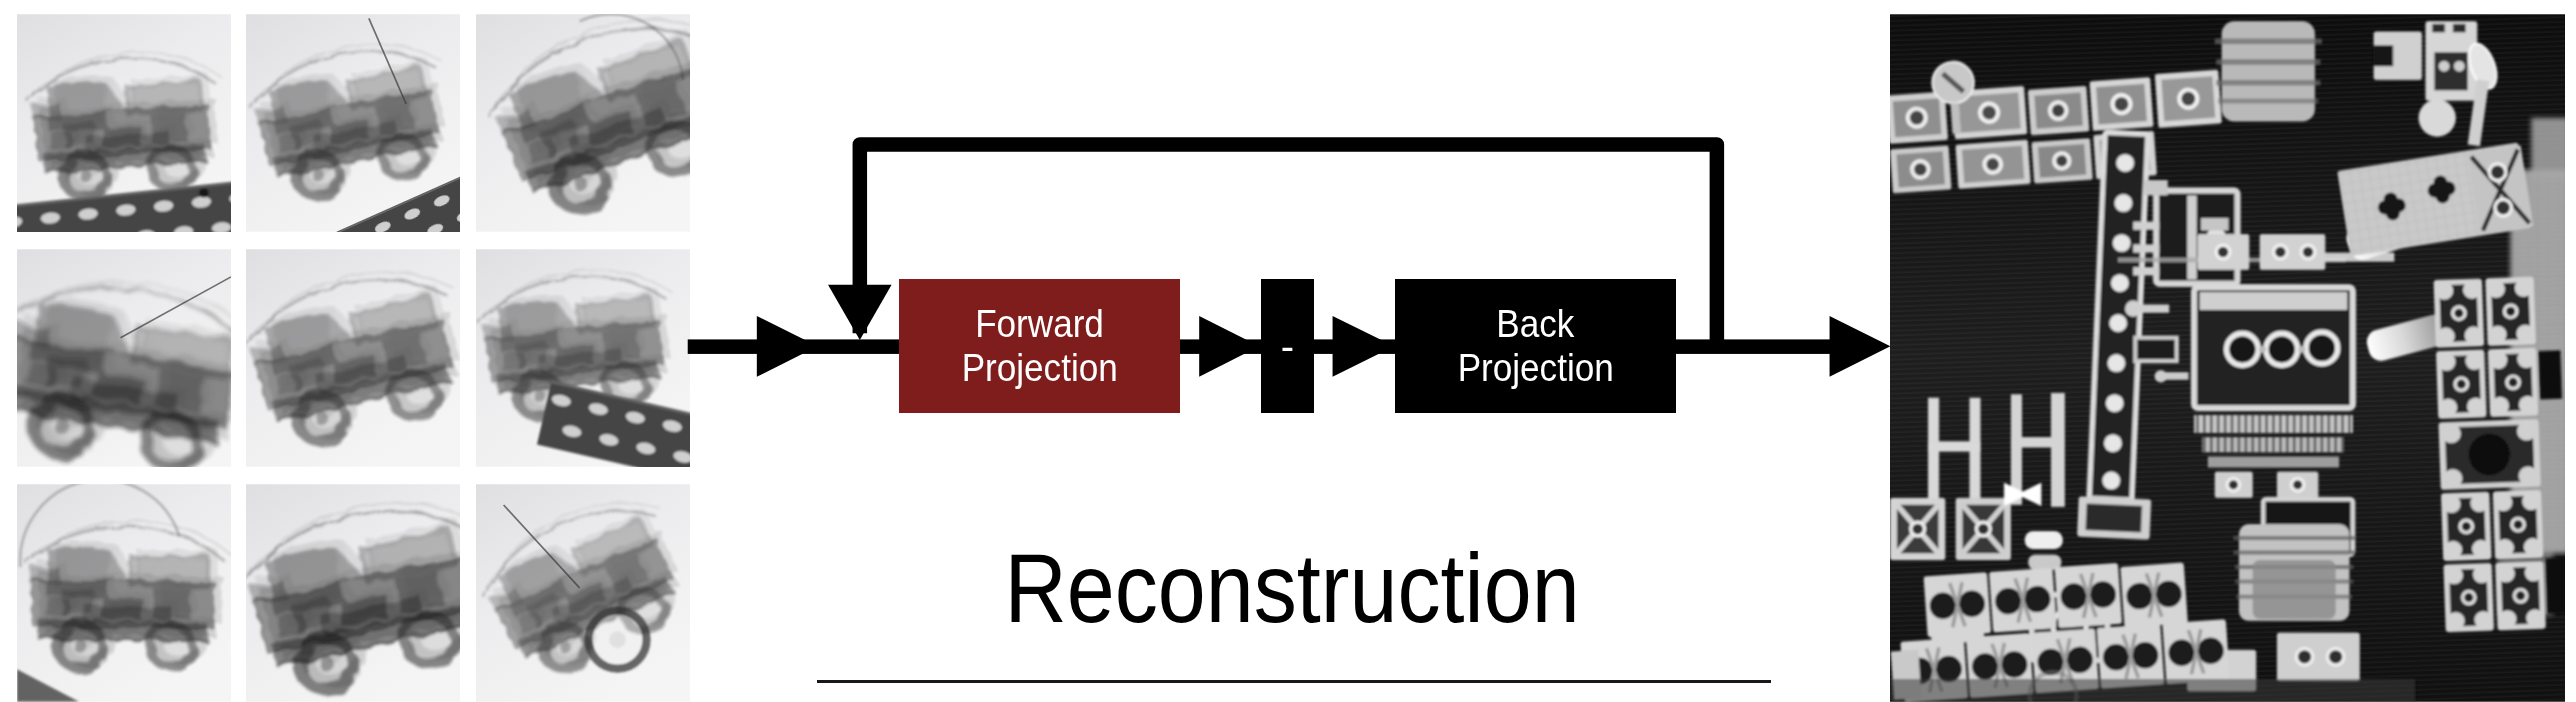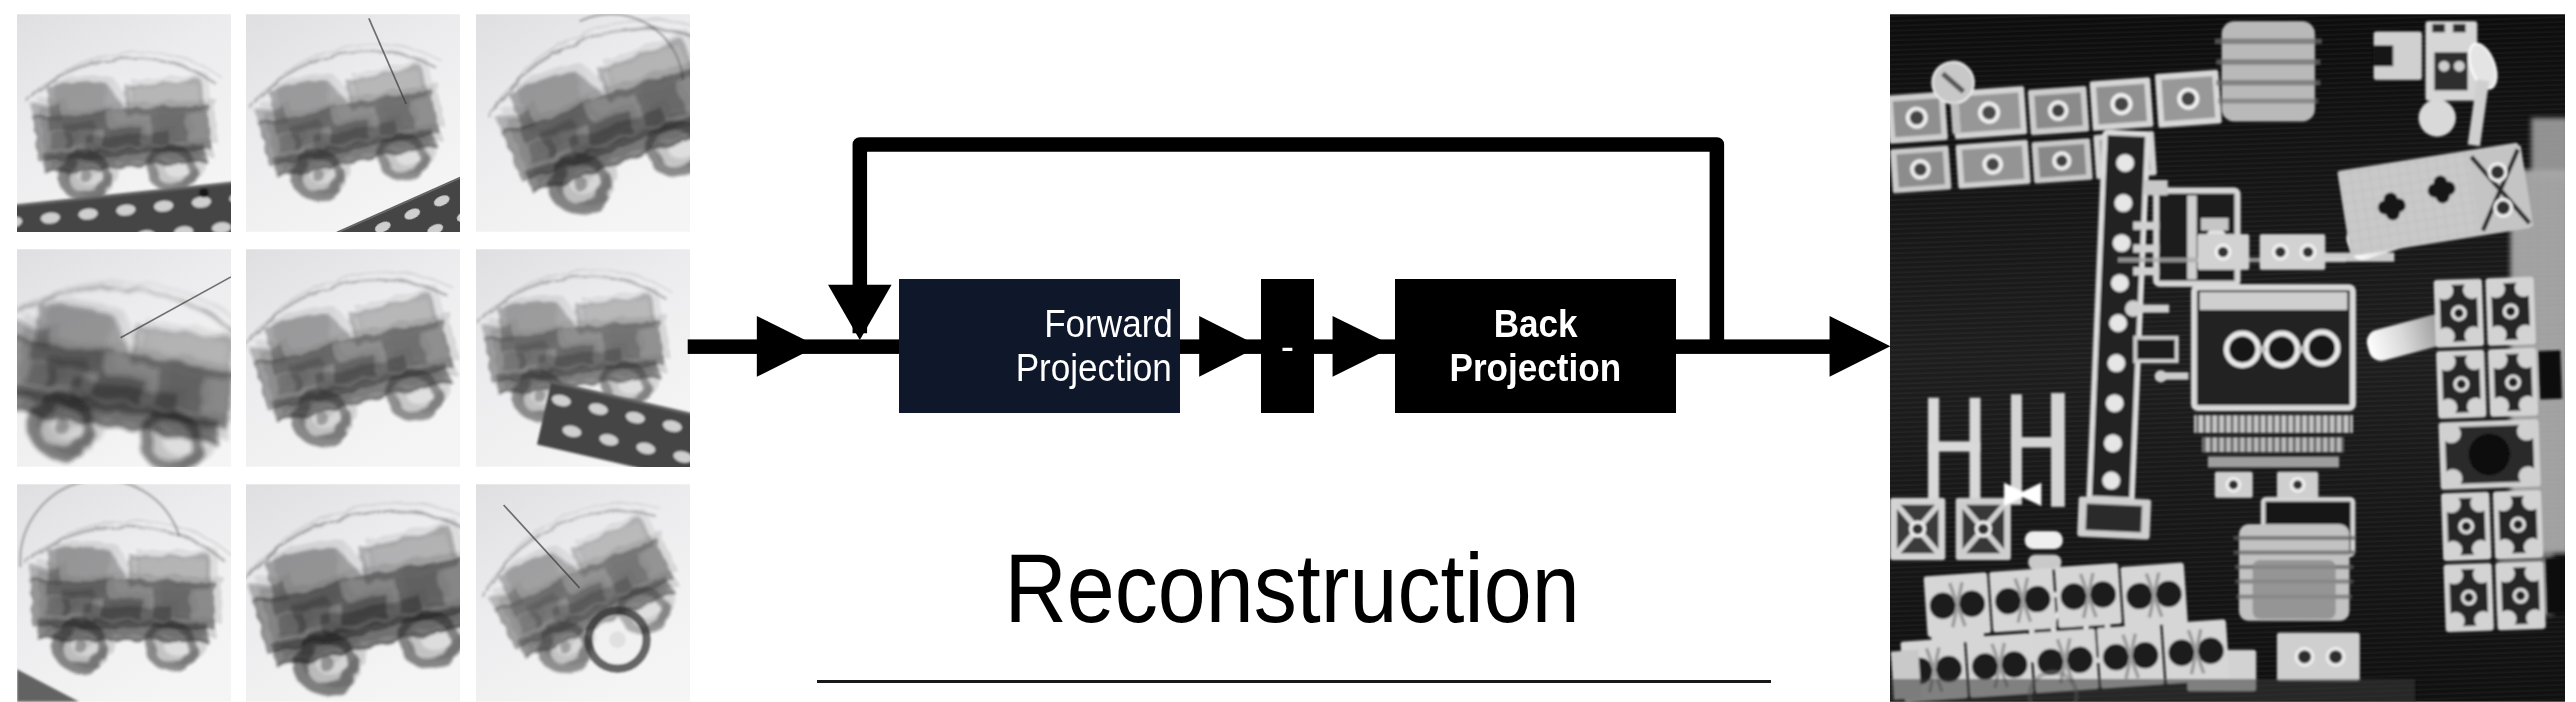--- a/index.html
+++ b/index.html
@@ -228,28 +228,28 @@
       <rect x="995" y="491" width="1660" height="21"></rect>
       <polygon points="1095,457 1095,545 1183,501"></polygon>
       <polygon points="1735,457 1735,545 1822,501"></polygon>
       <polygon points="1928,457 1928,545 2017,501"></polygon>
       <polygon points="2647,457 2647,545 2735,501"></polygon>
       <polygon points="1198,412 1290,412 1244,492"></polygon>
     </g>
     <path d="M 1244 482 L 1244 209 L 2484 209 L 2484 501" fill="none" stroke="#000000" stroke-width="21" stroke-linejoin="round"></path>
   </svg>
 
-  <div class="node node-forward" style="background: #0f172a; color: rgb(255, 255, 255); align-items: flex-end;">
+  <div class="node node-forward" style="background: #7f1d1d; color: rgb(255, 255, 255);">
     <span class="ln">Forward</span>
     <span class="ln">Projection</span>
   </div>
   <div class="node node-minus" style="background: rgb(0, 0, 0); color: rgb(255, 255, 255);">
     <span class="sym">-</span>
   </div>
-  <div class="node node-back" style="background: rgb(0, 0, 0); color: rgb(255, 255, 255); font-weight: bold;">
+  <div class="node node-back" style="background: rgb(0, 0, 0); color: rgb(255, 255, 255);">
     <span class="ln">Back</span>
     <span class="ln">Projection</span>
   </div>
 
   <div class="pipeline-title" style="color: rgb(0, 0, 0);">Reconstruction</div>
   <div class="title-underline" style="background: rgb(24, 24, 24);"></div>
 
   <figure class="reconstruction">
     <svg viewBox="0 0 977 995" xmlns="http://www.w3.org/2000/svg">
       <rect x="0" y="0" width="977" height="995" fill="url(#rbg)"></rect>

